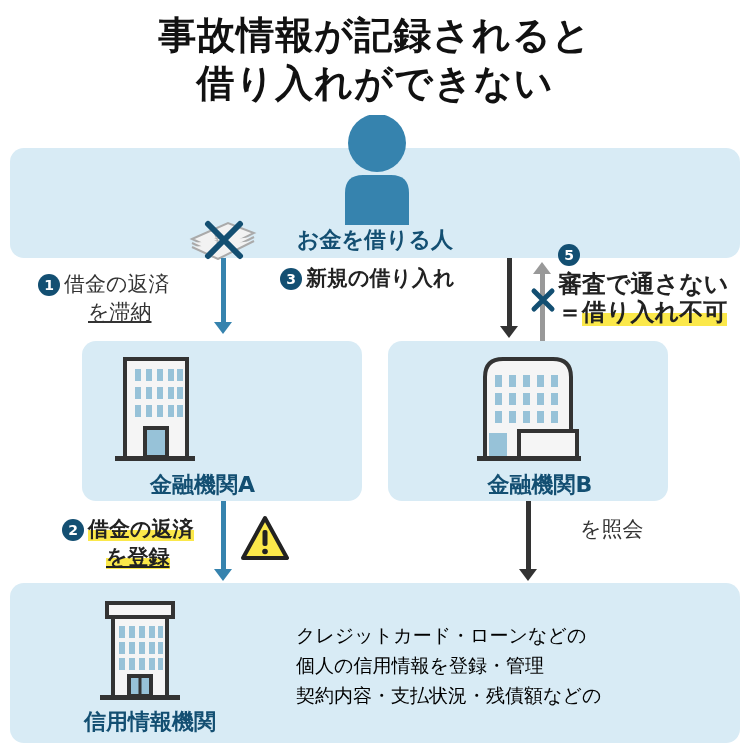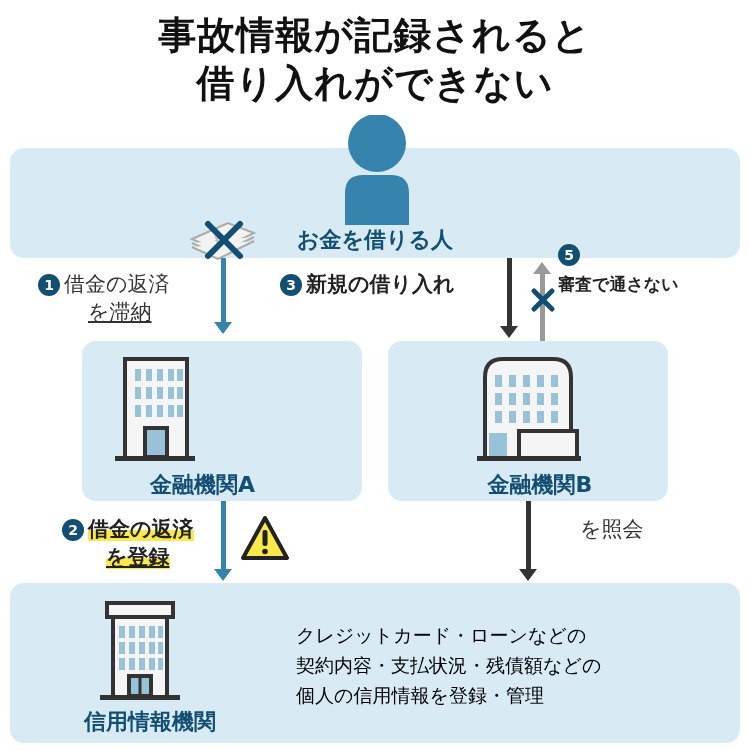--- a/index.html
+++ b/index.html
@@ -52,38 +52,39 @@
 </div>
 
 <div class="abs arrow-line" style="left:221px; top:258px; height:66px; background:#3683ae;"></div>
 <div class="abs head-down" style="left:214px; top:322px; border-top-color:#3683ae;"></div>
 
 <div class="abs lbl" style="left:38px; top:270px; width:180px;">
   <div><span class="num">1</span><span>借金の返済</span></div>
   <div style="padding-left:50px;text-decoration:underline;">を滞納</div>
 </div>
 
-<div class="abs lbl bold" style="left:280px; top:270px; width:220px;">
+<div class="abs lbl bold" style="left:280px; top:264px; width:220px;">
   <div><span class="num">3</span><span>新規の借り入れ</span></div>
 </div>
 
 <div class="abs arrow-line" style="left:507px; top:258px; height:70px; background:#333333;"></div>
 <div class="abs head-down" style="left:500px; top:326px; border-top-color:#333333;"></div>
 
 <div class="abs head-up" style="left:533px; top:262px; border-bottom-color:#999999;"></div>
 <div class="abs arrow-line" style="left:540px; top:273px; height:68px; background:#999999;"></div>
 <div class="abs" style="left:530px; top:287px; width:26px; height:26px;">
   <svg width="26" height="26" viewBox="0 0 26 26">
       <path d="M4 4 L22 22 M22 4 L4 22" stroke="#134f72" stroke-width="5" stroke-linecap="round"></path>
     </svg>
 </div>
 
 <span class="abs num" style="left:558px; top:244px;">5</span>
-<div class="abs lbl bold" style="left:558px; top:270px; width:190px; font-size:17px;">
+<div class="abs lbl bold" style="left:558px; top:270px; width:190px; font-size:24px;">
   <div>審査で通さない</div>
+  <div><span>＝</span><span class="hl">借り入れ不可</span></div>
 </div>
 
 <div class="abs panel" style="left:82px; top:341px; width:280px; height:160px;"></div>
 <div class="abs" style="left:115px; top:355px; width:80px; height:106px;">
   <svg width="80" height="106" viewBox="0 0 80 106">
     <rect x="10" y="4" width="62" height="100" fill="#f5f5f5" stroke="#333" stroke-width="4"></rect>
     <g fill="#97c2d8">
       <rect x="20" y="14" width="6" height="12"></rect>
         <rect x="31" y="14" width="6" height="12"></rect>
         <rect x="42" y="14" width="6" height="12"></rect>
@@ -181,15 +182,15 @@
     </g>
     <rect x="29" y="76" width="22" height="20" fill="#97c2d8" stroke="#333" stroke-width="4"></rect>
     <line x1="40" y1="76" x2="40" y2="96" stroke="#333" stroke-width="3"></line>
     <rect x="0" y="95" width="80" height="5" fill="#333"></rect>
   </svg>
 </div>
 <div class="abs blue-lbl" style="left:30px; top:707px; width:240px;">信用情報機関</div>
 
 <div class="abs" style="left:296px; top:620px; width:440px; font-size:19px; line-height:30px; color:#000000;">
   <div>クレジットカード・ローンなどの</div>
+  <div>個人の信用情報を登録・管理</div>
   <div>契約内容・支払状況・残債額などの</div>
-  <div>個人の信用情報を登録・管理</div>
 </div>
 
 </body></html>

